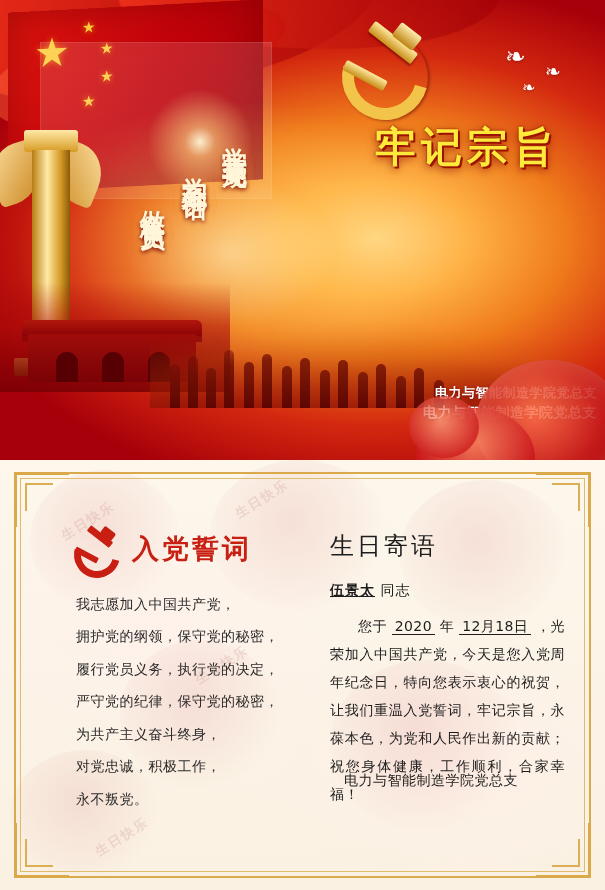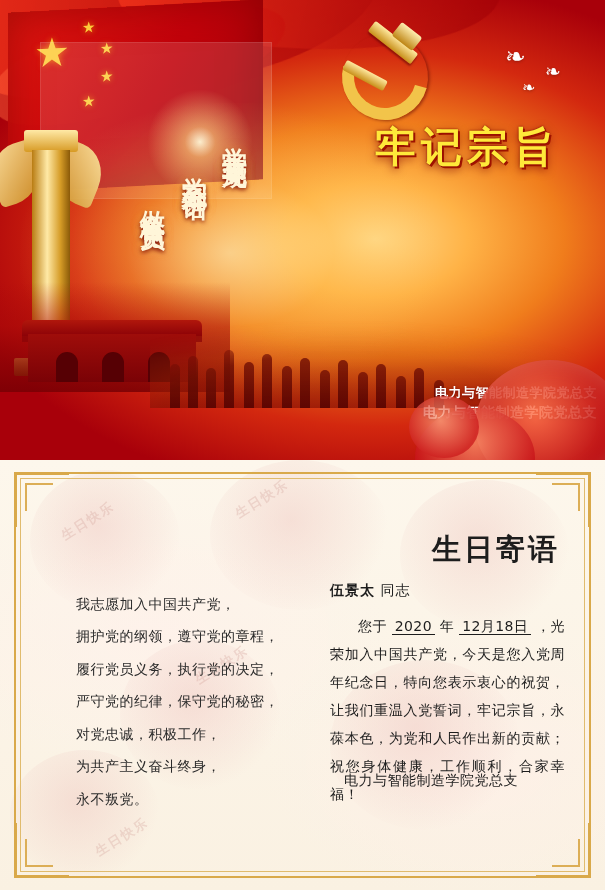--- a/index.html
+++ b/index.html
@@ -416,35 +416,35 @@
     letter-spacing: 0.5px;
   }
   .oath-body div { white-space: nowrap; }
 
   
   .msg-title {
     position: absolute;
     left: 330px;
     top: 70px;
     width: 230px;
-    text-align: right;
-    font-size: 29px;
-    font-weight: bold;
+    text-align: left;
+    font-size: 24px;
+    font-weight: normal;
     color: #1d1d1d;
     letter-spacing: 3px;
   }
   .msg-name {
     position: absolute;
     left: 330px;
     top: 122px;
     font-size: 14px;
     color: #1d1d1d;
     letter-spacing: 1px;
   }
-  .msg-name .nm { font-weight: bold; }
+  .msg-name .nm { font-weight: bold; text-decoration: underline; }
   .msg-body {
     position: absolute;
     left: 330px;
     top: 152px;
     width: 235px;
     font-size: 14px;
     color: #1d1d1d;
     line-height: 2.0;
     text-align: justify;
     letter-spacing: 0.4px;
@@ -568,28 +568,37 @@
     <div class="wm" style="left:192px; top:196px;">生日快乐</div>
     <div class="wm" style="left:92px;  top:368px;">生日快乐</div>
 
     <div class="frame-outer"></div>
     <div class="frame-inner"></div>
     <div class="corner tl"></div>
     <div class="corner tr"></div>
     <div class="corner bl"></div>
     <div class="corner br"></div>
 
+    <div class="oath-head">
+      <div class="small-emblem">
+        <div class="s-sickle"></div>
+        <div class="s-handle"></div>
+        <div class="s-ham"></div>
+        <div class="s-ham-head"></div>
+      </div>
+      <div class="oath-title">入党誓词</div>
+    </div>
 
     <div class="oath-body">
       <div>我志愿加入中国共产党，</div>
-      <div>拥护党的纲领，遵守党的章程，</div>
+      <div>拥护党的纲领，保守党的秘密，</div>
       <div>履行党员义务，执行党的决定，</div>
       <div>严守党的纪律，保守党的秘密，</div>
+      <div>为共产主义奋斗终身，</div>
       <div>对党忠诚，积极工作，</div>
-      <div>为共产主义奋斗终身，</div>
       <div>永不叛党。</div>
     </div>
 
     <div class="msg-title">生日寄语</div>
 
     <div class="msg-name">
       <span class="nm">伍景太</span>
       <span>同志</span>
     </div>
 

